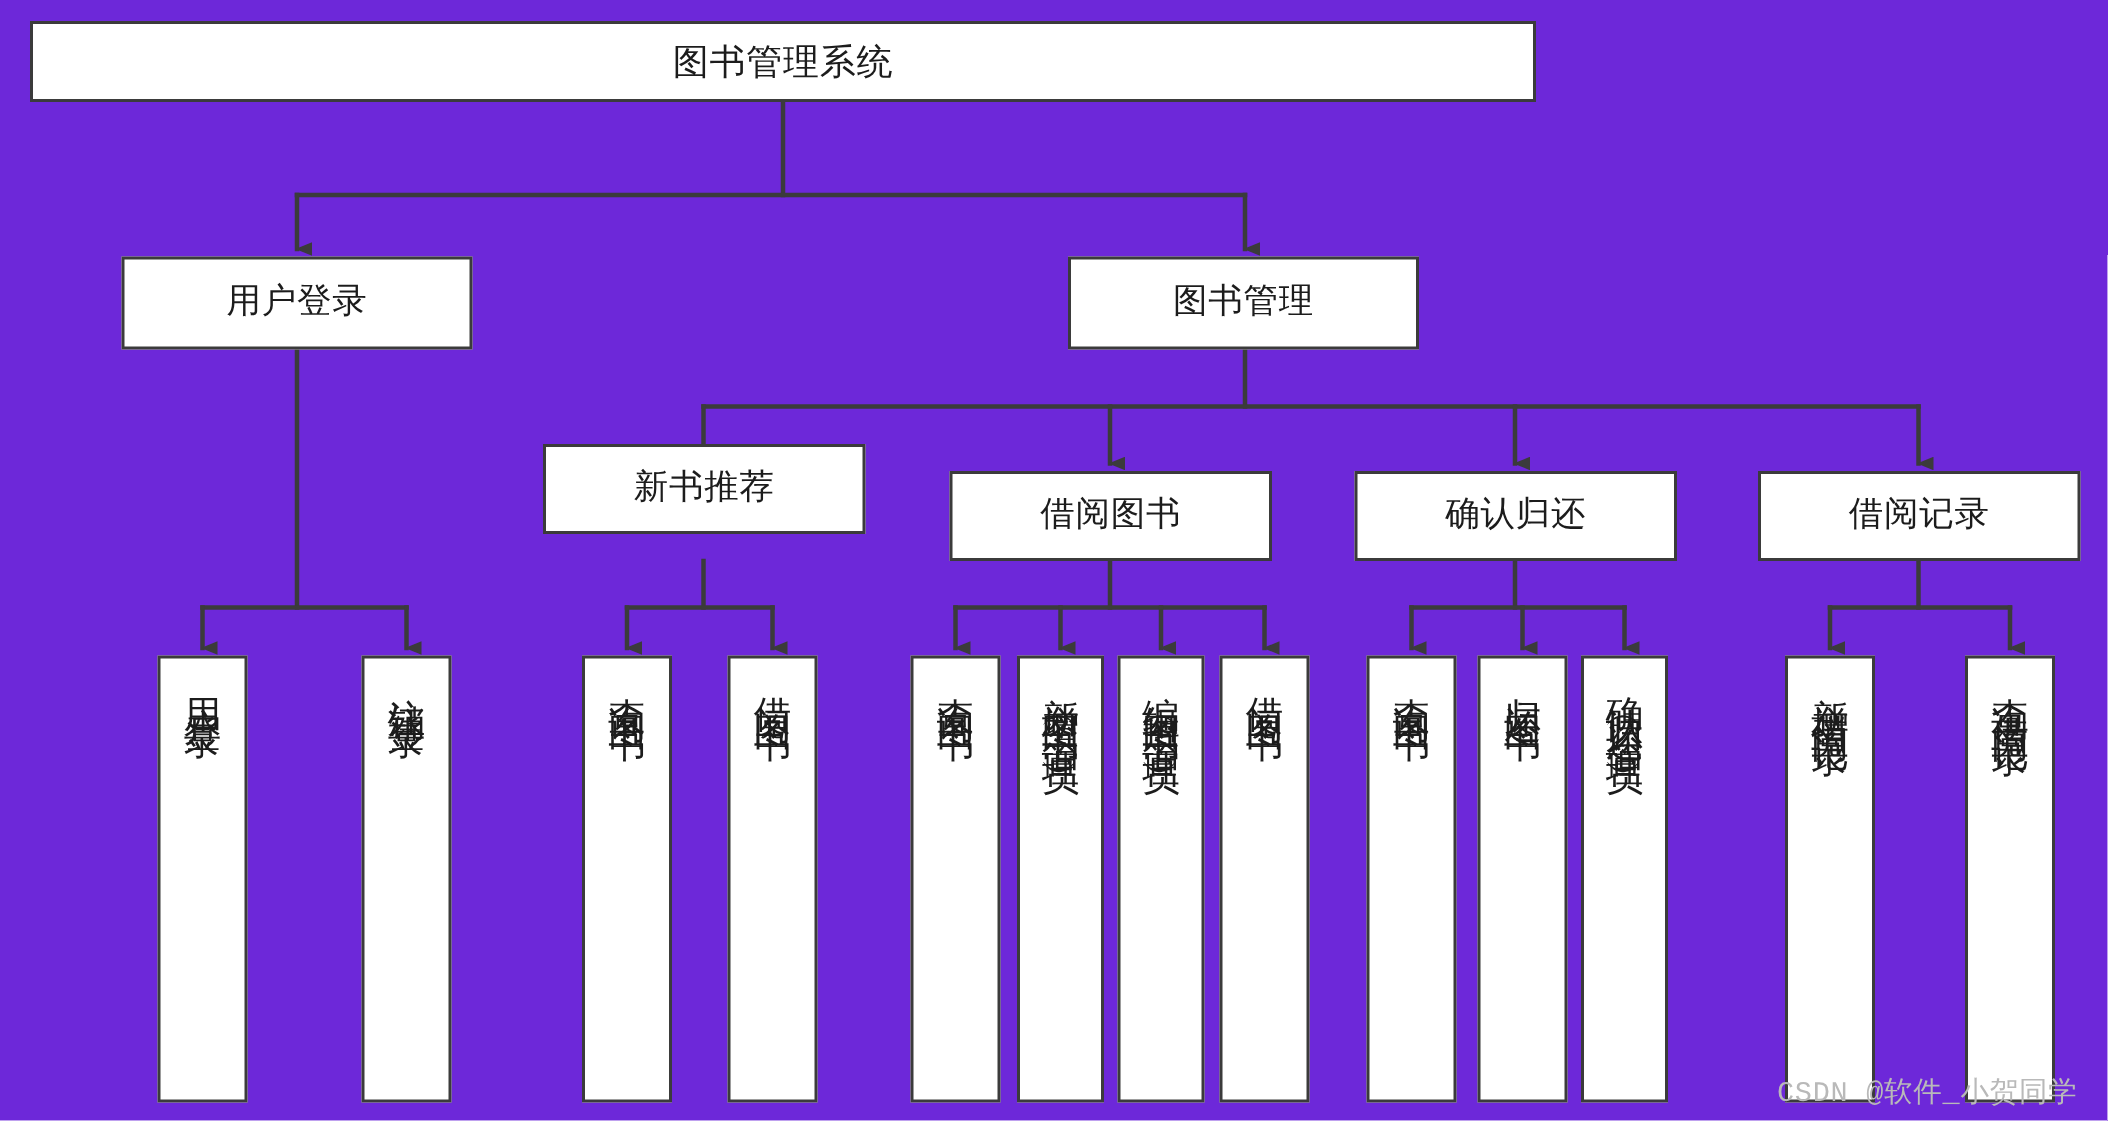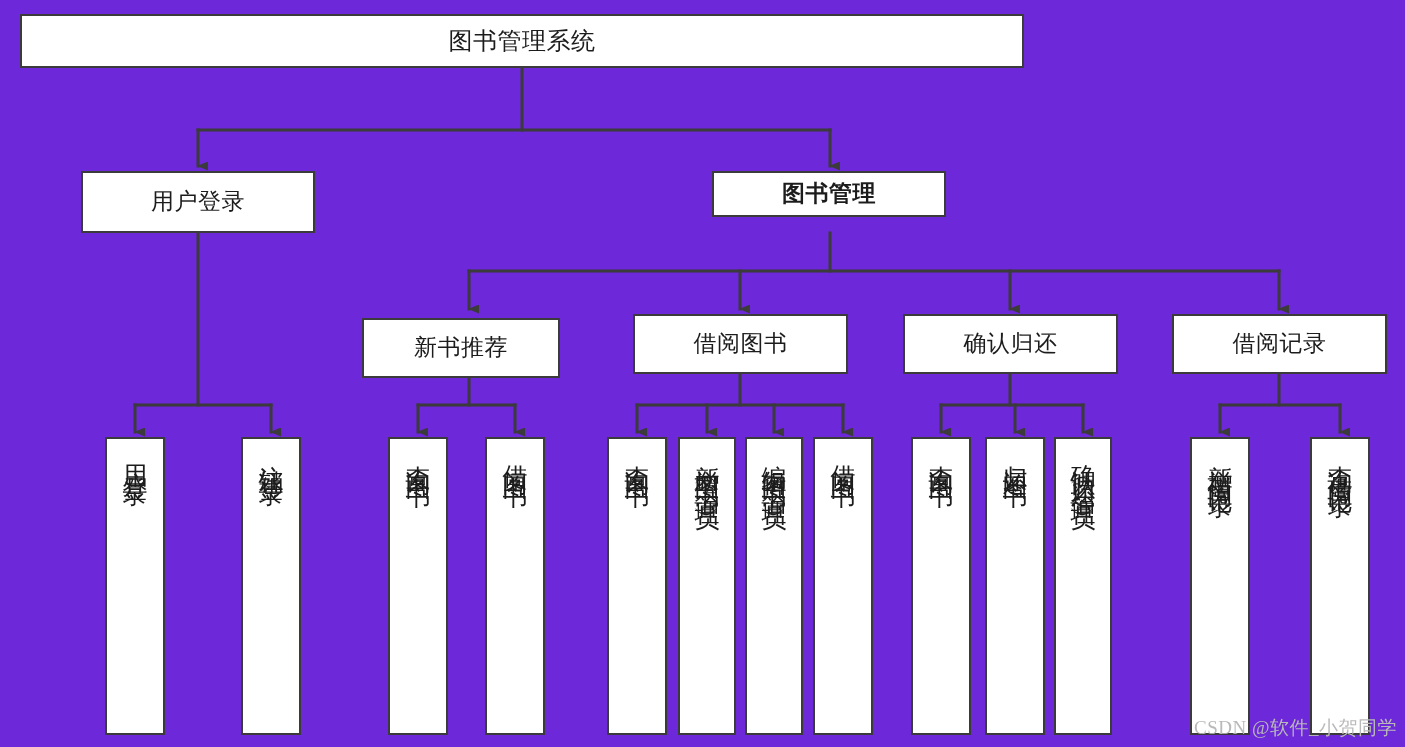--- a/index.html
+++ b/index.html
@@ -57,27 +57,27 @@
   .node.vert .node-label {
     writing-mode: vertical-rl;
     text-orientation: upright;
     font-size: 25px;
     line-height: 1.0;
     letter-spacing: 6px;
     white-space: nowrap;
   }
   #watermark {
     position: absolute;
-    right: 8px;
+    right: 20px;
     bottom: 6px;
     font-size: 19px;
     color: #b9b9b9;
     letter-spacing: 0.5px;
     white-space: nowrap;
-    font-family: Liberation Serif, serif;
+    font-family: Liberation Mono, monospace;
   }
 </style>
 </head>
 <body>
 
 <div id="diagram-root">
 
   <svg id="edges-layer" viewBox="0 0 1405 747" width="1405" height="747" xmlns="http://www.w3.org/2000/svg">
     <defs>
       <marker id="arrowhead" markerWidth="9" markerHeight="11" refX="4.5" refY="10" orient="auto" markerUnits="userSpaceOnUse">
@@ -128,25 +128,25 @@
     </g>
   </svg>
 
   <div class="node horiz root" id="node-root" style="left: 20px; top: 14px; width: 1004px; height: 54px;">
     <span class="node-label">图书管理系统</span>
   </div>
 
   <div class="node horiz" id="node-l2-0" style="left: 81px; top: 171px; width: 234px; height: 62px;">
     <span class="node-label">用户登录</span>
   </div>
-  <div class="node horiz" id="node-l2-1" style="left: 712px; top: 171px; width: 234px; height: 46px; font-weight: bold;">
+  <div class="node horiz" id="node-l2-1" style="left: 712px; top: 171px; width: 234px; height: 62px;">
     <span class="node-label">图书管理</span>
   </div>
 
-  <div class="node horiz" id="node-l3-0" style="left: 362px; top: 318px; width: 198px; height: 60px;">
+  <div class="node horiz" id="node-l3-0" style="left: 362px; top: 296px; width: 215px; height: 60px;">
     <span class="node-label">新书推荐</span>
   </div>
   <div class="node horiz" id="node-l3-1" style="left: 633px; top: 314px; width: 215px; height: 60px;">
     <span class="node-label">借阅图书</span>
   </div>
   <div class="node horiz" id="node-l3-2" style="left: 903px; top: 314px; width: 215px; height: 60px;">
     <span class="node-label">确认归还</span>
   </div>
   <div class="node horiz" id="node-l3-3" style="left: 1172px; top: 314px; width: 215px; height: 60px;">
     <span class="node-label">借阅记录</span>

